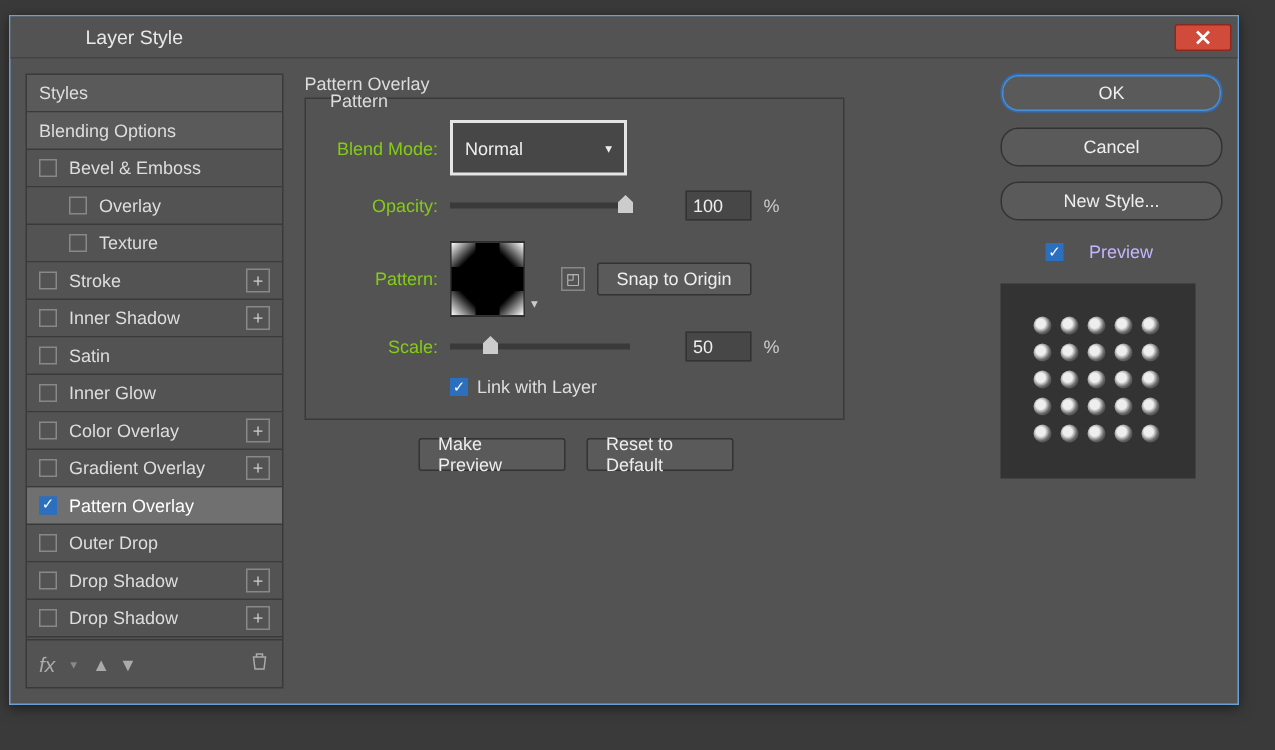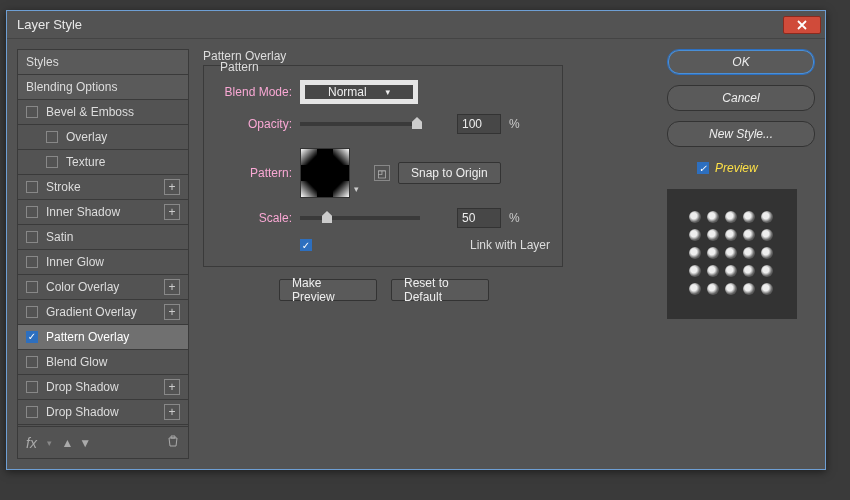--- a/index.html
+++ b/index.html
@@ -6,21 +6,21 @@
 body { background: #2b2b2b; width: 850px; height: 500px; overflow: hidden; position: relative; }
 .page-bg { width: 100%; height: 100%; background: #3a3a3a; padding: 10px 6px; }
 .dialog {
   width: 820px; height: 460px; background: #535353; border: 1px solid #6e9fd4;
   box-shadow: 0 2px 8px rgba(0,0,0,0.5); position: relative;
 }
 .titlebar {
   height: 28px; background: #535353; border-bottom: 1px solid #444;
   display: flex; align-items: center; padding: 0 4px;
 }
-.titlebar .title { color: #e8e8e8; font-size: 13px; padding-left: 6px; }
+.titlebar .title { color: #e8e8e8; font-size: 13px; padding-left: 6px; margin-left: 40px; }
 .close-btn {
   margin-left: auto; width: 38px; height: 18px; background: #d04b3a;
   border: 1px solid #8a2a1e; border-radius: 2px; display: flex;
   align-items: center; justify-content: center; color: #fff; font-weight: bold;
 }
 .close-btn svg { width: 10px; height: 10px; }
 .body { display: flex; padding: 10px; gap: 14px; height: calc(100% - 28px); }
 .left-col { width: 172px; display: flex; flex-direction: column; border: 1px solid #3a3a3a; }
 .style-item {
   height: 25px; display: flex; align-items: center; padding: 0 8px;
@@ -47,25 +47,25 @@
 .left-footer .fx { font-style: italic; font-size: 14px; }
 .left-footer .arrows { display: flex; gap: 6px; }
 .left-footer .trash { margin-left: auto; }
 .mid-col { flex: 1; color: #ddd; }
 .group-title { color: #ddd; margin-bottom: 2px; }
 .fieldset {
   border: 1px solid #3a3a3a; padding: 8px 12px 14px 12px; width: 360px;
 }
 .fieldset .legend { margin-top: -14px; margin-bottom: 6px; font-size: 12px; color: #ddd; padding: 0 4px; }
 .row { display: flex; align-items: center; gap: 8px; margin-bottom: 10px; }
-.label { width: 76px; text-align: right; color: #f9a8d4; }
+.label { width: 76px; text-align: right; color: #84cc16; }
 .select {
-  background: #474747; border: 5px solid #e5e5e5; color: #eee;
-  height: 24px; width: 118px; display: flex; align-items: center;
-  padding: 0 23px; justify-content: space-between;
+  background: #474747; border: 2px solid #e5e5e5; color: #eee;
+  height: 37px; width: 118px; display: flex; align-items: center;
+  padding: 0 8px; justify-content: space-between;
 }
 .select .chev { font-size: 9px; }
 .slider-track {
   width: 120px; height: 4px; background: #3a3a3a; position: relative;
 }
 .slider-thumb {
   position: absolute; top: -5px; width: 10px; height: 12px;
   background: #ccc; clip-path: polygon(50% 0, 100% 40%, 100% 100%, 0 100%, 0 40%);
 }
 .num-input {
@@ -85,37 +85,37 @@
 .swatch-wrap { display: flex; align-items: center; gap: 4px; }
 .swatch-drop { width: 12px; height: 50px; display: flex; align-items: flex-end; padding-bottom: 4px; }
 .snap-icon { width: 16px; height: 16px; border: 1px solid #888; display: flex; align-items: center; justify-content: center; color: #ccc; font-size: 10px; }
 .btn {
   background: #5a5a5a; border: 1px solid #333; color: #eee;
   height: 22px; padding: 0 12px; display: inline-flex; align-items: center;
   border-radius: 2px;
 }
 .btn-wide { width: 98px; justify-content: center; font-size: 11px; }
 .btn-row { display: flex; gap: 14px; margin-top: 12px; margin-left: 76px; }
-.right-col { width: 148px; display: flex; flex-direction: column; gap: 10px; font-style: italic; }
+.right-col { width: 148px; display: flex; flex-direction: column; gap: 10px; }
 .r-btn {
   height: 26px; border-radius: 12px; background: #5a5a5a; color: #eee;
   display: flex; align-items: center; justify-content: center;
   border: 1px solid #333;
 }
 .r-btn.primary { border: 1px solid #2d6fbf; box-shadow: inset 0 0 0 1px #4a8fd6; }
-.preview-row { display: flex; align-items: center; gap: 6px; color: #fde047; margin-top: 4px; margin-left: 30px; }
+.preview-row { display: flex; align-items: center; gap: 17px; color: #c4b5fd; margin-top: 4px; margin-left: 30px; }
 .preview-row .cb { width: 12px; height: 12px; background: #2d6fbf; display: flex; align-items: center; justify-content: center; }
 .preview-row .cb::after { content: "✓"; color: #fff; font-size: 10px; }
 .preview-box {
   width: 130px; height: 130px; background: #333; margin-top: 4px;
   display: flex; align-items: center; justify-content: center; position: relative;
 }
 .dot-grid { display: grid; grid-template-columns: repeat(5, 14px); grid-template-rows: repeat(5, 14px); gap: 4px; }
 .dot { width: 12px; height: 12px; border-radius: 50%; background: radial-gradient(circle at 40% 40%, #eee 30%, #666 60%, #222 100%); }
-.link-row { display: flex; align-items: center; gap: 6px; margin-left: 84px; justify-content: space-between; }
+.link-row { display: flex; align-items: center; gap: 6px; margin-left: 84px; }
 .link-row .cb { width: 12px; height: 12px; background: #2d6fbf; display: flex; align-items: center; justify-content: center; }
 .link-row .cb::after { content: "✓"; color: #fff; font-size: 10px; }
 </style>
 </head>
 <body>
 
 <div class="page-bg">
 <div class="dialog">
   <div class="titlebar">
     <span class="title">Layer Style</span>
@@ -174,21 +174,21 @@
               <div class="cb"></div>
               <span>Gradient Overlay</span>
               <div class="plus">+</div>
             </div>
             <div class="style-item active">
               <div class="cb checked"></div>
               <span>Pattern Overlay</span>
             </div>
             <div class="style-item">
               <div class="cb"></div>
-              <span>Blend Glow</span>
+              <span>Outer Drop</span>
             </div>
             <div class="style-item">
               <div class="cb"></div>
               <span>Drop Shadow</span>
               <div class="plus">+</div>
             </div>
             <div class="style-item">
               <div class="cb"></div>
               <span>Drop Shadow</span>
               <div class="plus">+</div>

